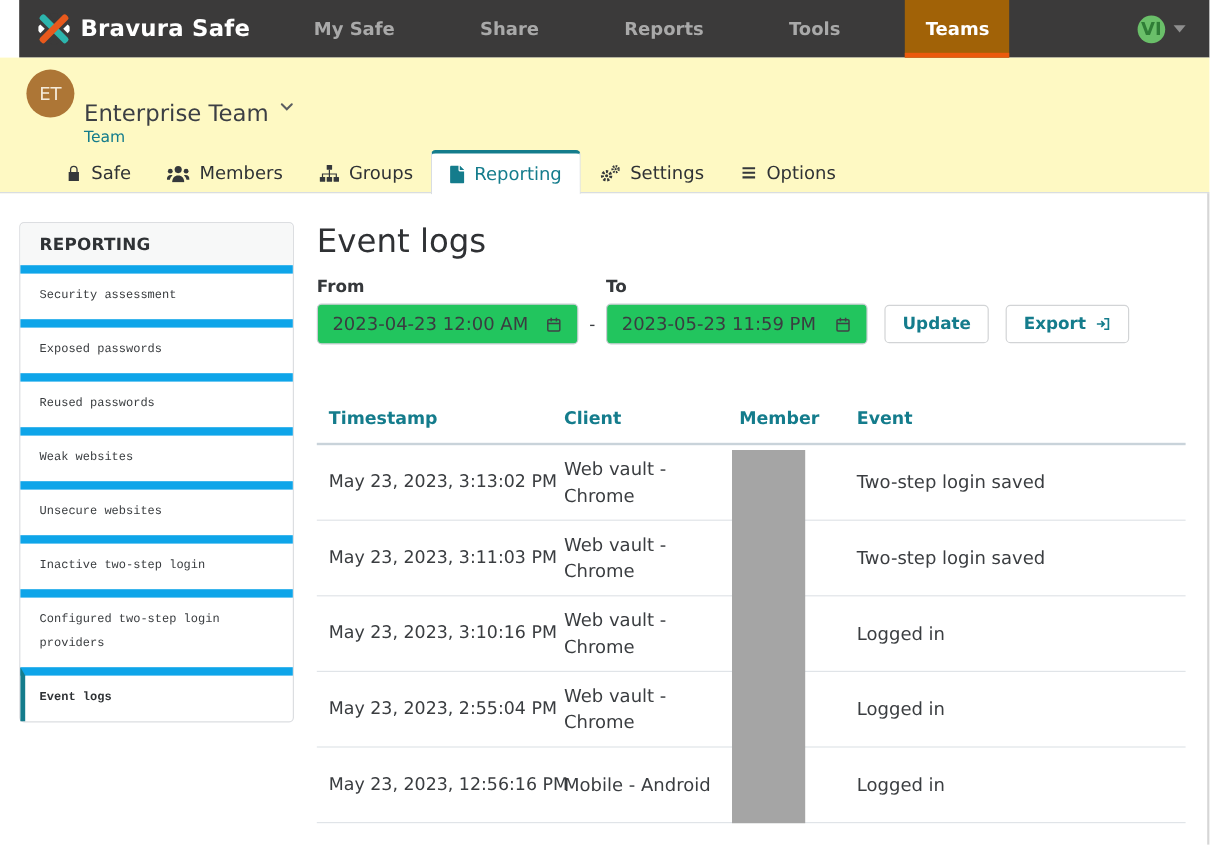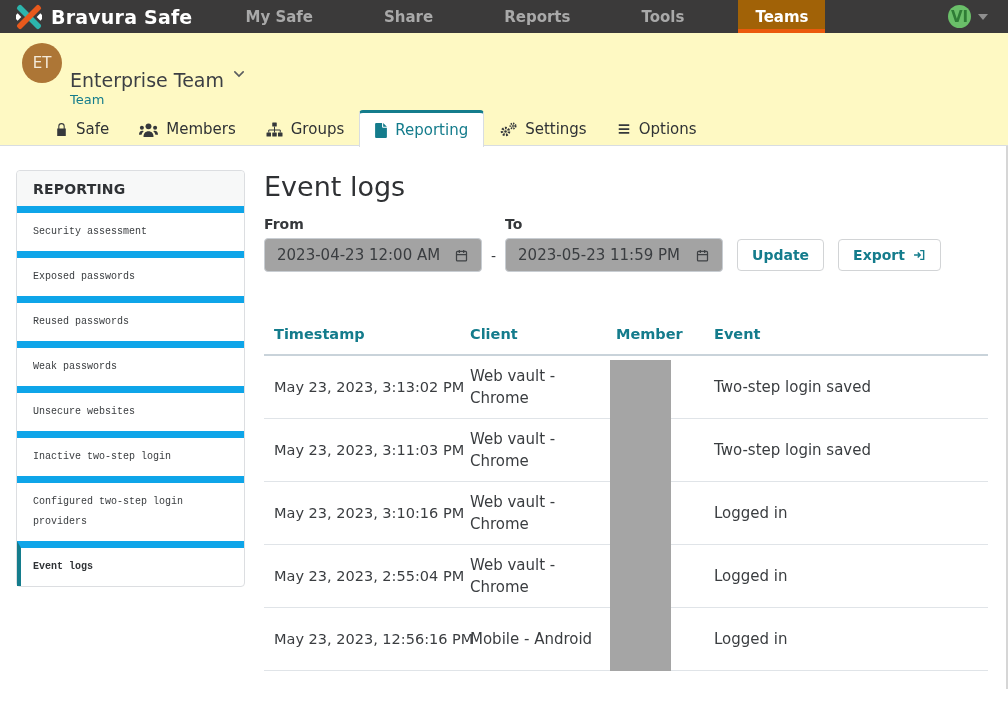--- a/index.html
+++ b/index.html
@@ -1,20 +1,20 @@
 <!DOCTYPE html>
 <html><head>
 <meta charset="utf-8">
 <style>
   * { box-sizing: border-box; margin: 0; padding: 0; }
   html,body { width:1008px; height:704px; overflow:hidden; background:#fff;
     font-family:"DejaVu Sans","Liberation Sans",sans-serif; color:#3a3d40; }
 
   
-  .navbar { height:33px; background:#3b3a3a; display:flex; align-items:stretch; }
+  .navbar { height:48px; background:#3b3a3a; display:flex; align-items:stretch;margin-left:16px; }
   .brand { display:flex; align-items:center; gap:9px; padding:0 18px 0 16px; }
   .brand-text { color:#fff; font-size:19px; font-weight:bold; letter-spacing:.2px; }
   .nav-items { display:flex; margin-left:18px;gap:37px; }
   .nav-item { display:flex; align-items:center; padding:0 17px; color:#a9a9a9;
     font-size:15px; font-weight:600; cursor:pointer; }
   .nav-item.active { background:#a16207; color:#fff; border-bottom:4px solid #eb5a0c; padding-top:4px; }
   .nav-right { margin-left:auto; display:flex; align-items:center; gap:7px; padding-right:20px; }
   .avatar-sm { width:23px; height:23px; border-radius:50%; background:#6abf69; color:#2f7d36;
     font-size:15px; font-weight:bold; display:flex; align-items:center; justify-content:center; }
   .caret { width:0; height:0; border-left:5px solid transparent; border-right:5px solid transparent;
@@ -48,21 +48,21 @@
   .sidebar-item { padding:9px 16px; font-size:10px; line-height:20px; color:#393c3f;
     border-top:7px solid #0ea5e9; cursor:pointer;font-family:Liberation Mono, monospace; }
   .sidebar-item.active { font-weight:bold; color:#2f3235; border-left:4px solid #147c8c; padding-left:12px; }
 
   .main { flex:1; min-width:0; padding-left:19px; padding-top:0; }
   .page-title { font-size:27px; font-weight:normal; color:#2f3134; margin-top:0; line-height:34px; }
 
   .filter-row { display:flex; align-items:flex-end; margin-top:12px; gap:0; }
   .date-group { display:flex; flex-direction:column; }
   .field-label { font-size:14px; font-weight:bold; color:#35383b; margin-bottom:6px; }
-  .date-input { width:218px; height:34px; border:1px solid #c8cdd2; border-radius:4px; background:#a3a3a3;
+  .date-input { width:218px; height:34px; border:1px solid #c8cdd2; border-radius:4px; background:#22c55e;
     display:flex; align-items:center; justify-content:space-between; padding:0 12px;
     font-size:15px; color:#3a3d40; cursor:text; }
   .range-sep { padding:0 9px 8px; color:#3a3d40; font-size:14px; }
   .btn { height:32px; margin:0 0 1px 14px; padding:0 14px; background:#fff; border:1px solid #d2d4d6;
     border-radius:4px; color:#147c8c; font-size:14px; font-weight:600; display:flex;
     align-items:center; gap:7px; cursor:pointer; font-family:inherit; }
   .btn.update { margin-left:14px; }
 
   
   .table { margin-top:44px; position:relative; }
@@ -189,21 +189,21 @@
 </div>
 
 <div class="content">
   <div class="scroll-strip"></div>
 
   <div class="sidebar">
     <div class="sidebar-header">REPORTING</div>
     <div class="sidebar-item">Security assessment</div>
     <div class="sidebar-item">Exposed passwords</div>
     <div class="sidebar-item">Reused passwords</div>
-    <div class="sidebar-item">Weak passwords</div>
+    <div class="sidebar-item">Weak websites</div>
     <div class="sidebar-item">Unsecure websites</div>
     <div class="sidebar-item">Inactive two-step login</div>
     <div class="sidebar-item">Configured two-step login providers</div>
     <div class="sidebar-item active">Event logs</div>
   </div>
 
   <div class="main">
     <h1 class="page-title">Event logs</h1>
 
     <div class="filter-row">

